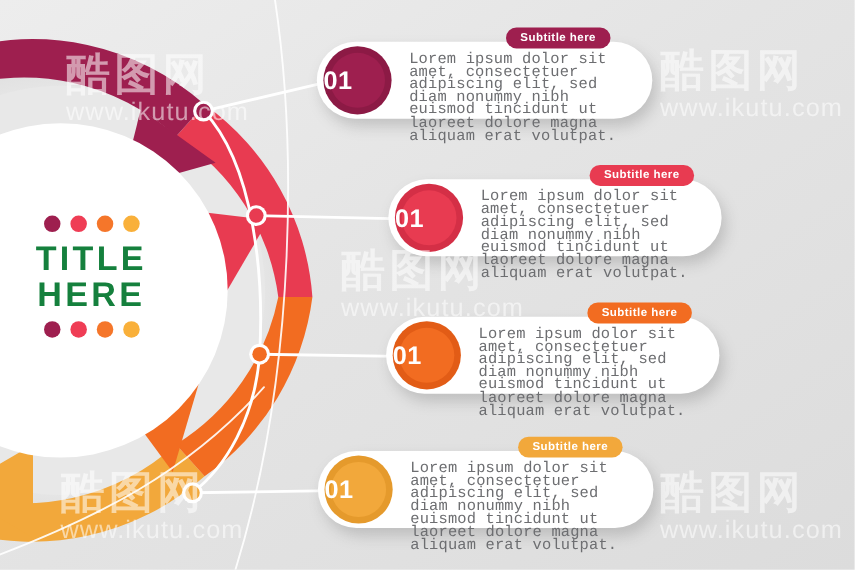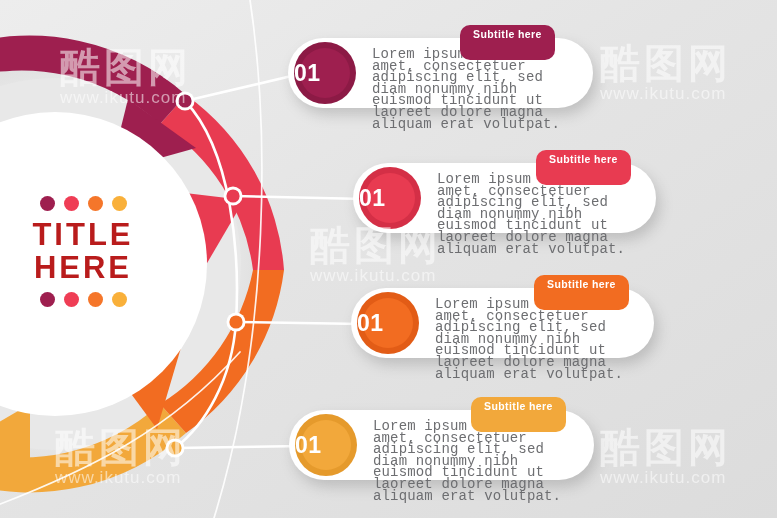--- a/index.html
+++ b/index.html
@@ -43,38 +43,38 @@
   .dot-row .dot {
     width: 15px;
     height: 15px;
     border-radius: 50%;
   }
   .title-text {
     font-size: 31px;
     line-height: 33px;
     font-weight: bold;
     letter-spacing: 3px;
-    color: #b91c1c;
+    color: #15803d;
     margin: 7px 0 7px 0;
     white-space: pre-line;
   }
 
   
   .card {
     position: absolute;
     height: 70px;
     background: #ffffff;
     border-radius: 36px;
     box-shadow: 4px 7px 13px rgba(120,120,120,0.33);
     z-index: 5;
   }
   .card-badge {
     position: absolute;
     top: -13px;
-    height: 35px;
+    height: 19px;
     line-height: 19px;
     padding: 0 13px;
     border-radius: 10px;
     color: #ffffff;
     font-size: 10.5px;
     font-weight: bold;
     letter-spacing: 0.4px;
     white-space: nowrap;
     z-index: 7;
   }
@@ -115,21 +115,21 @@
 
   
   .wm {
     position: absolute;
     color: rgba(255,255,255,0.55);
     pointer-events: none;
     z-index: 9;
     font-family: "Liberation Sans", sans-serif;
   }
   .wm-logo { font-size: 40px; font-weight: bold; letter-spacing: 4px; }
-  .wm-url  { font-size: 17px; letter-spacing: 1px; }
+  .wm-url  { font-size: 23px; letter-spacing: 1px; }
 </style>
 </head>
 <body>
 
 <div id="stage">
 
   <svg id="bg-svg" viewBox="0 0 777 518">
     <defs>
       <linearGradient id="plateGrad" x1="0" y1="0" x2="1" y2="1">
         <stop offset="0%" stop-color="#ededed"></stop>

